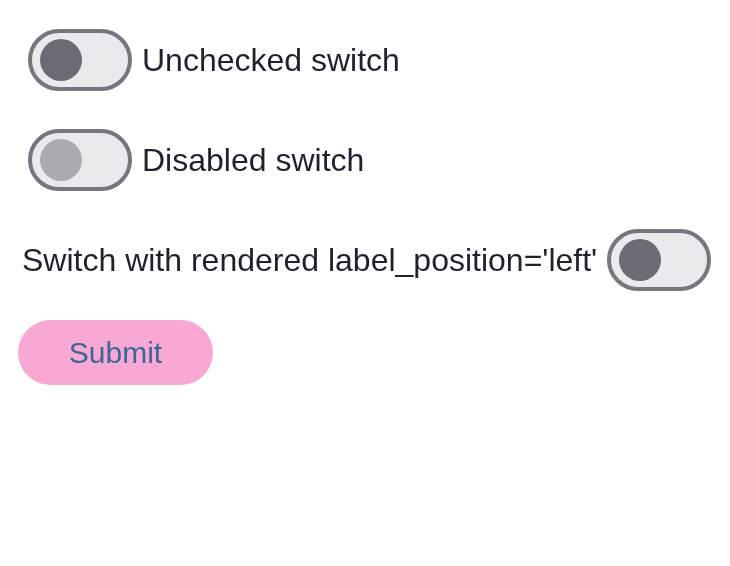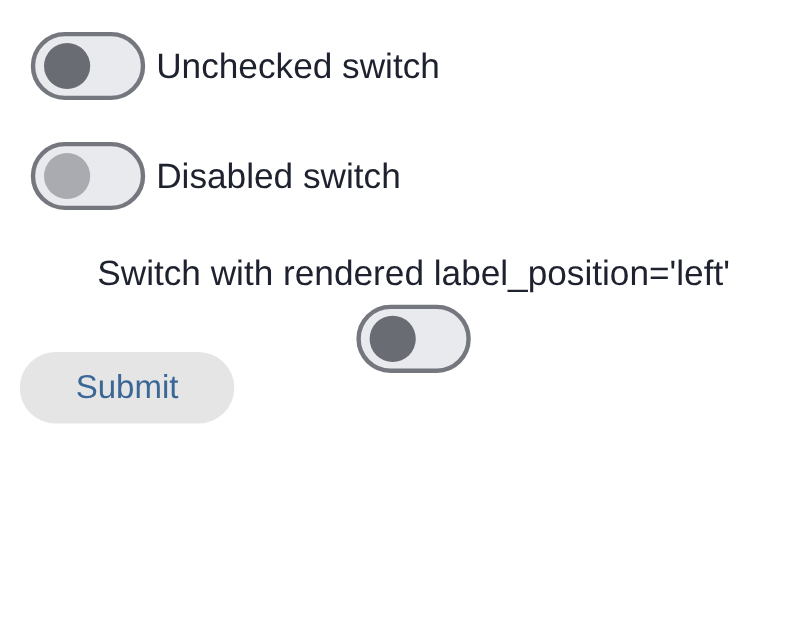--- a/index.html
+++ b/index.html
@@ -20,21 +20,20 @@
   .row {
     display: flex;
     align-items: center;
     gap: 10px;
     height: 62px;
     margin: 0 0 38px 28px;
   }
   .row-left {
     margin-left: 22px;
     margin-bottom: 29px;
-    flex-direction: column;
   }
   .switch {
     position: relative;
     display: inline-block;
     flex: 0 0 auto;
     width: 96px;
     height: 54px;
     background: #e9eaee;
     border: 4px solid #75777e;
     border-radius: 31px;
@@ -76,21 +75,21 @@
   }
   .submit {
     display: flex;
     align-items: center;
     justify-content: center;
     width: 195px;
     height: 65px;
     margin-left: 18px;
     border: none;
     border-radius: 33px;
-    background: #e5e5e5;
+    background: #f9a8d4;
     color: #3a6796;
     font-family: "Liberation Sans", "DejaVu Sans", sans-serif;
     font-size: 30px;
     font-weight: 500;
     cursor: pointer;
   }
 </style>
 </head>
 <body>
 

